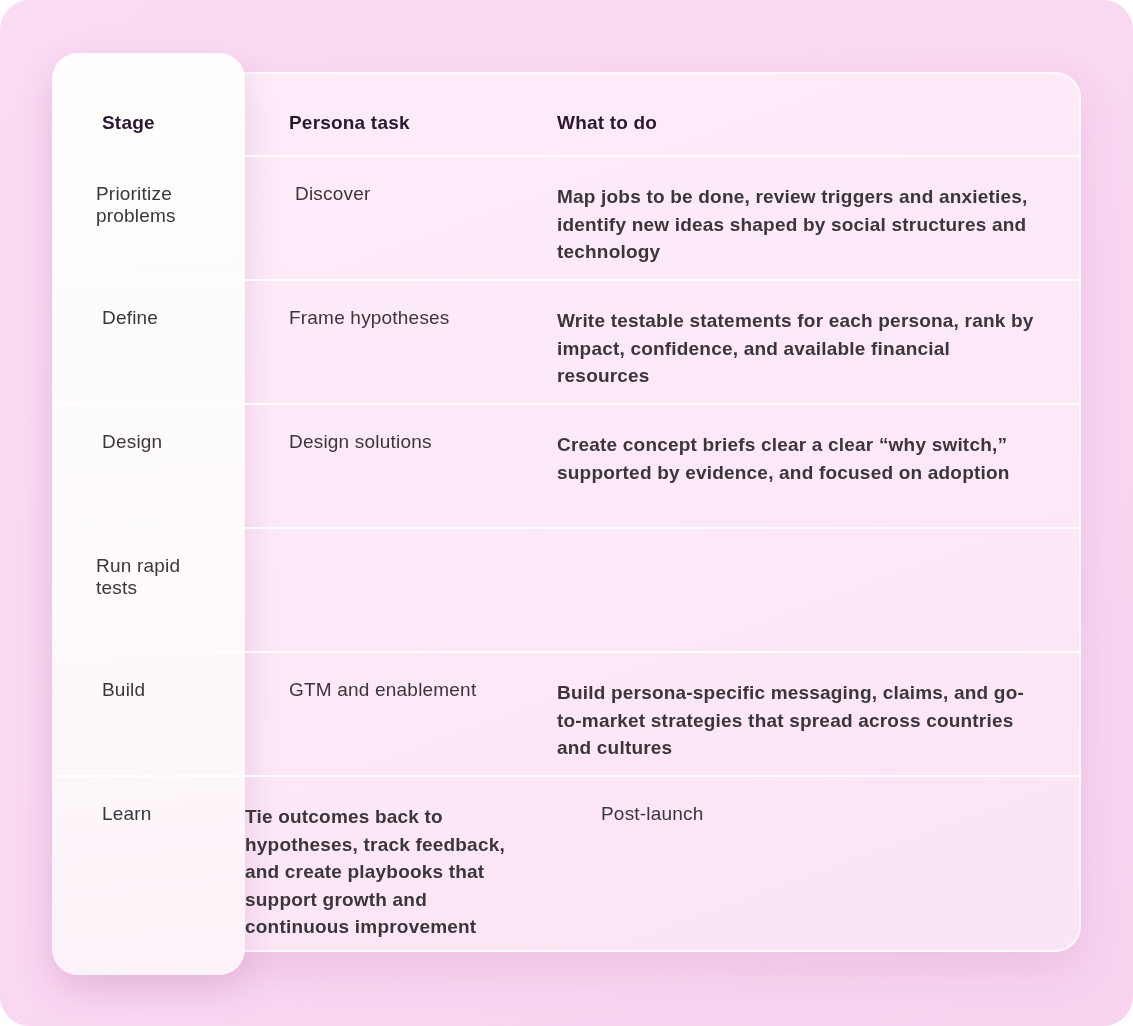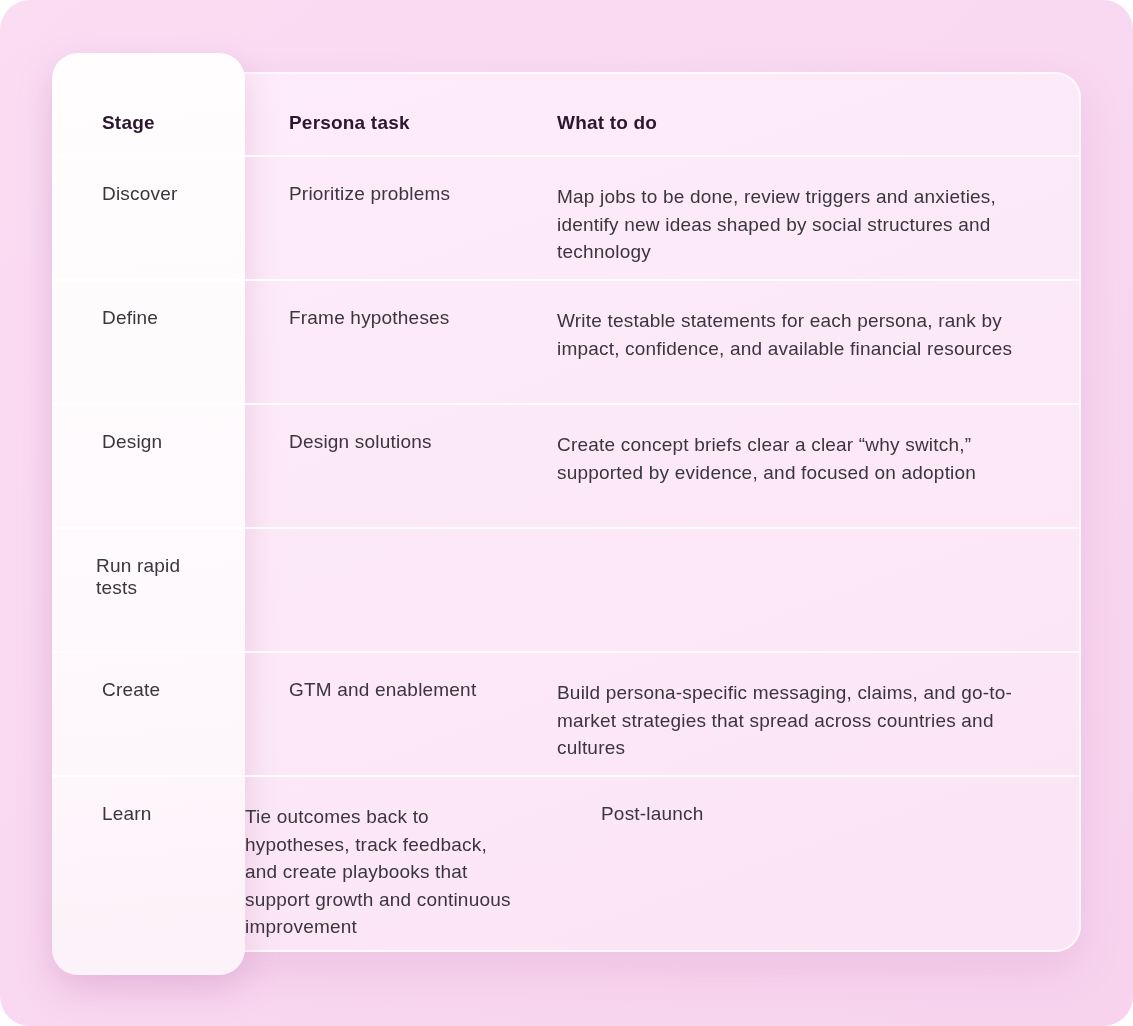--- a/index.html
+++ b/index.html
@@ -51,21 +51,21 @@
   }
   .header-label {
     font-size: 19px; font-weight: 700;
     color: #2b1830; letter-spacing: 0.2px;
   }
   .stage-label, .task-label {
     font-size: 19px; font-weight: 400;
     color: #3a363c; letter-spacing: 0.2px;
   }
   .action-text {
-    font-size: 19px; font-weight: 400;
+    font-size: 19px; font-weight: 700;
     color: #3a363c; line-height: 27.5px;
     letter-spacing: 0.2px; max-width: 500px;
   }
 </style>
 </head>
 <body>
 
 <div class="canvas">
 
   <div class="panel"></div>
@@ -79,25 +79,25 @@
       </div>
       <div class="cell task-col">
         <span class="header-label">Persona task</span>
       </div>
       <div class="cell action-col">
         <span class="header-label">What to do</span>
       </div>
     </div>
 
     <div class="row">
+      <div class="cell task-col">
+        <span class="task-label">Prioritize problems</span>
+      </div>
       <div class="cell stage-col">
         <span class="stage-label">Discover</span>
-      </div>
-      <div class="cell task-col">
-        <span class="task-label">Prioritize problems</span>
       </div>
       <div class="cell action-col">
         <div class="action-text">Map jobs to be done, review triggers and anxieties, identify new ideas shaped by social structures and technology</div>
       </div>
     </div>
 
     <div class="row">
       <div class="cell stage-col">
         <span class="stage-label">Define</span>
       </div>
@@ -122,21 +122,21 @@
     </div>
 
     <div class="row">
       <div class="cell task-col">
         <span class="task-label">Run rapid tests</span>
       </div>
     </div>
 
     <div class="row">
       <div class="cell stage-col">
-        <span class="stage-label">Create</span>
+        <span class="stage-label">Build</span>
       </div>
       <div class="cell task-col">
         <span class="task-label">GTM and enablement</span>
       </div>
       <div class="cell action-col">
         <div class="action-text">Build persona-specific messaging, claims, and go-to-market strategies that spread across countries and cultures</div>
       </div>
     </div>
 
     <div class="row">

